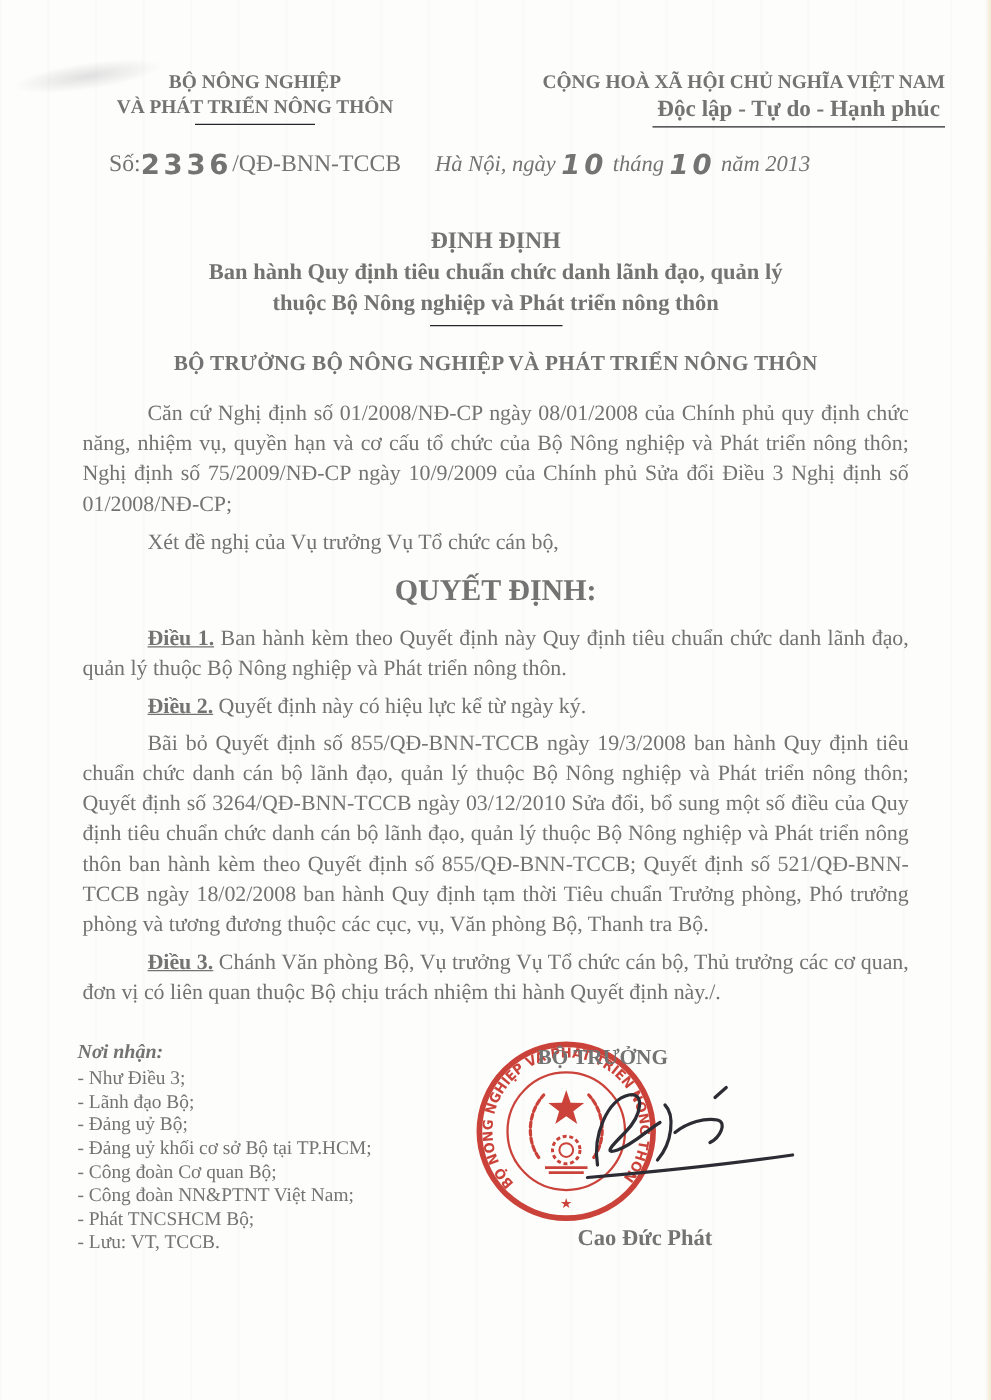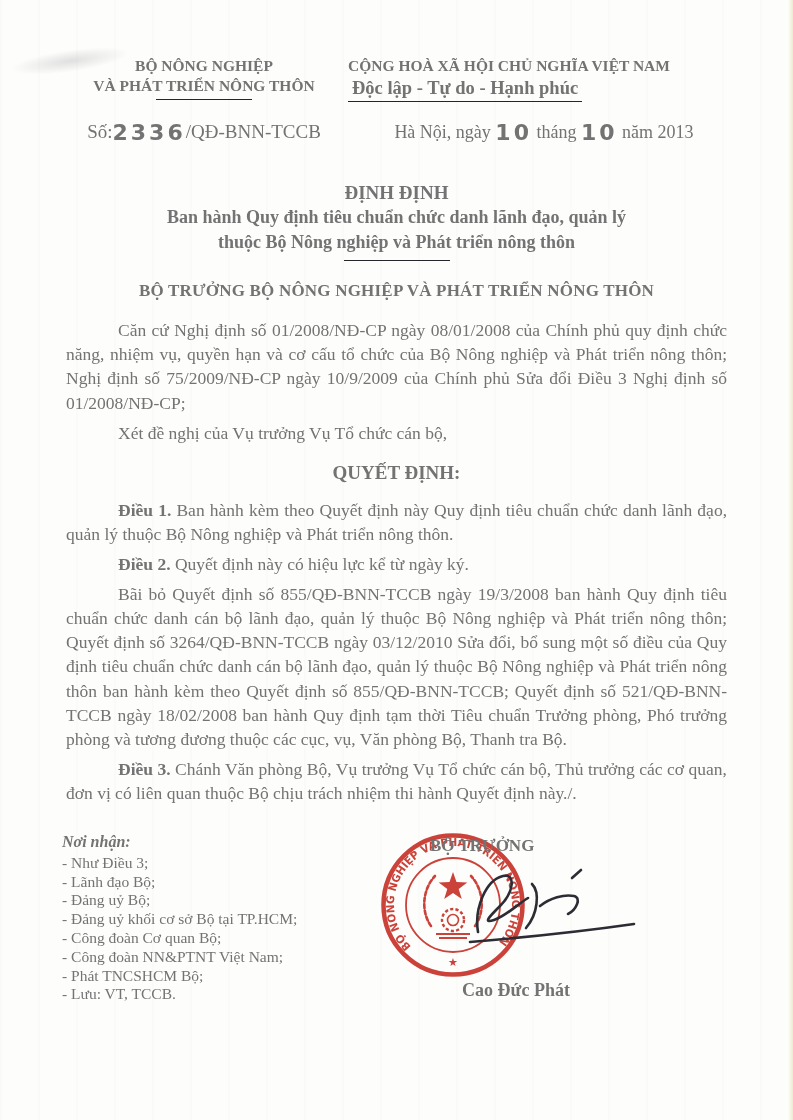--- a/index.html
+++ b/index.html
@@ -41,55 +41,55 @@
   .doc-no{
     position:absolute;left:58px;top:118px;width:292px;
     text-align:center;font-size:19px;
   }
   .stamped{
     font-family:"DejaVu Sans","Liberation Sans",sans-serif;
     font-weight:bold;letter-spacing:3px;font-size:22px;
     position:relative;top:2px;
   }
   .hdr-right{
-    position:absolute;left:348px;top:56px;width:392px;text-align:left;
+    position:absolute;left:364px;top:56px;width:392px;text-align:right;
   }
   .motto1{font-weight:bold;font-size:15.5px;line-height:20px;}
   .motto2{
     display:inline-block;font-weight:bold;font-size:18.5px;line-height:24px;
     border-bottom:1.8px solid #26262a;padding:0 4px 1px;
   }
   .dateline{
-    position:absolute;left:348px;top:118px;width:392px;text-align:center;
-    font-size:18px;
+    position:absolute;left:348px;top:118px;width:392px;
+    font-style:italic;font-size:18px;
   }
   
   .title-block{position:absolute;left:0;top:180px;width:793px;text-align:center;}
   .title-main{font-weight:bold;font-size:19px;line-height:25px;}
   .title-sub{font-weight:bold;font-size:18px;line-height:25px;}
   .title-rule{width:106px;height:0;border-bottom:1.6px solid #26262a;margin:5px auto 0;}
   .issuer{
     position:absolute;left:0;top:281px;width:793px;text-align:center;
     font-weight:bold;font-size:17px;letter-spacing:0.2px;
   }
   
   .body-text{
     position:absolute;left:66px;top:318px;width:661px;
     font-size:17.5px;line-height:24.2px;text-align:justify;
   }
   .body-text p{margin:0;text-indent:52px;}
   .p-xet{margin-top:6px !important;}
   .decree-heading{
-    margin:16px 0 13px;text-align:center;font-weight:bold;font-size:19px;
+    margin:16px 0 13px;text-align:center;font-weight:bold;font-size:24px;
   }
   .p-d1{margin-top:12px !important;}
   .p-d2{margin-top:5px !important;}
   .p-baibo{margin-top:6px !important;}
   .p-d3{margin-top:6px !important;}
-  .art-label{font-weight:bold;}
+  .art-label{font-weight:bold;text-decoration:underline;}
   
   .recipients{
     position:absolute;left:62px;top:833px;width:300px;
     font-size:15.5px;line-height:18.8px;
   }
   .recipients .rc-title{font-weight:bold;font-style:italic;font-size:16px;}
   .recipients ul{list-style:none;margin:2px 0 0;padding:0;}
   .signer-title{
     position:absolute;left:430px;top:836px;width:172px;text-align:left;
     font-weight:bold;font-size:17px;z-index:3;

